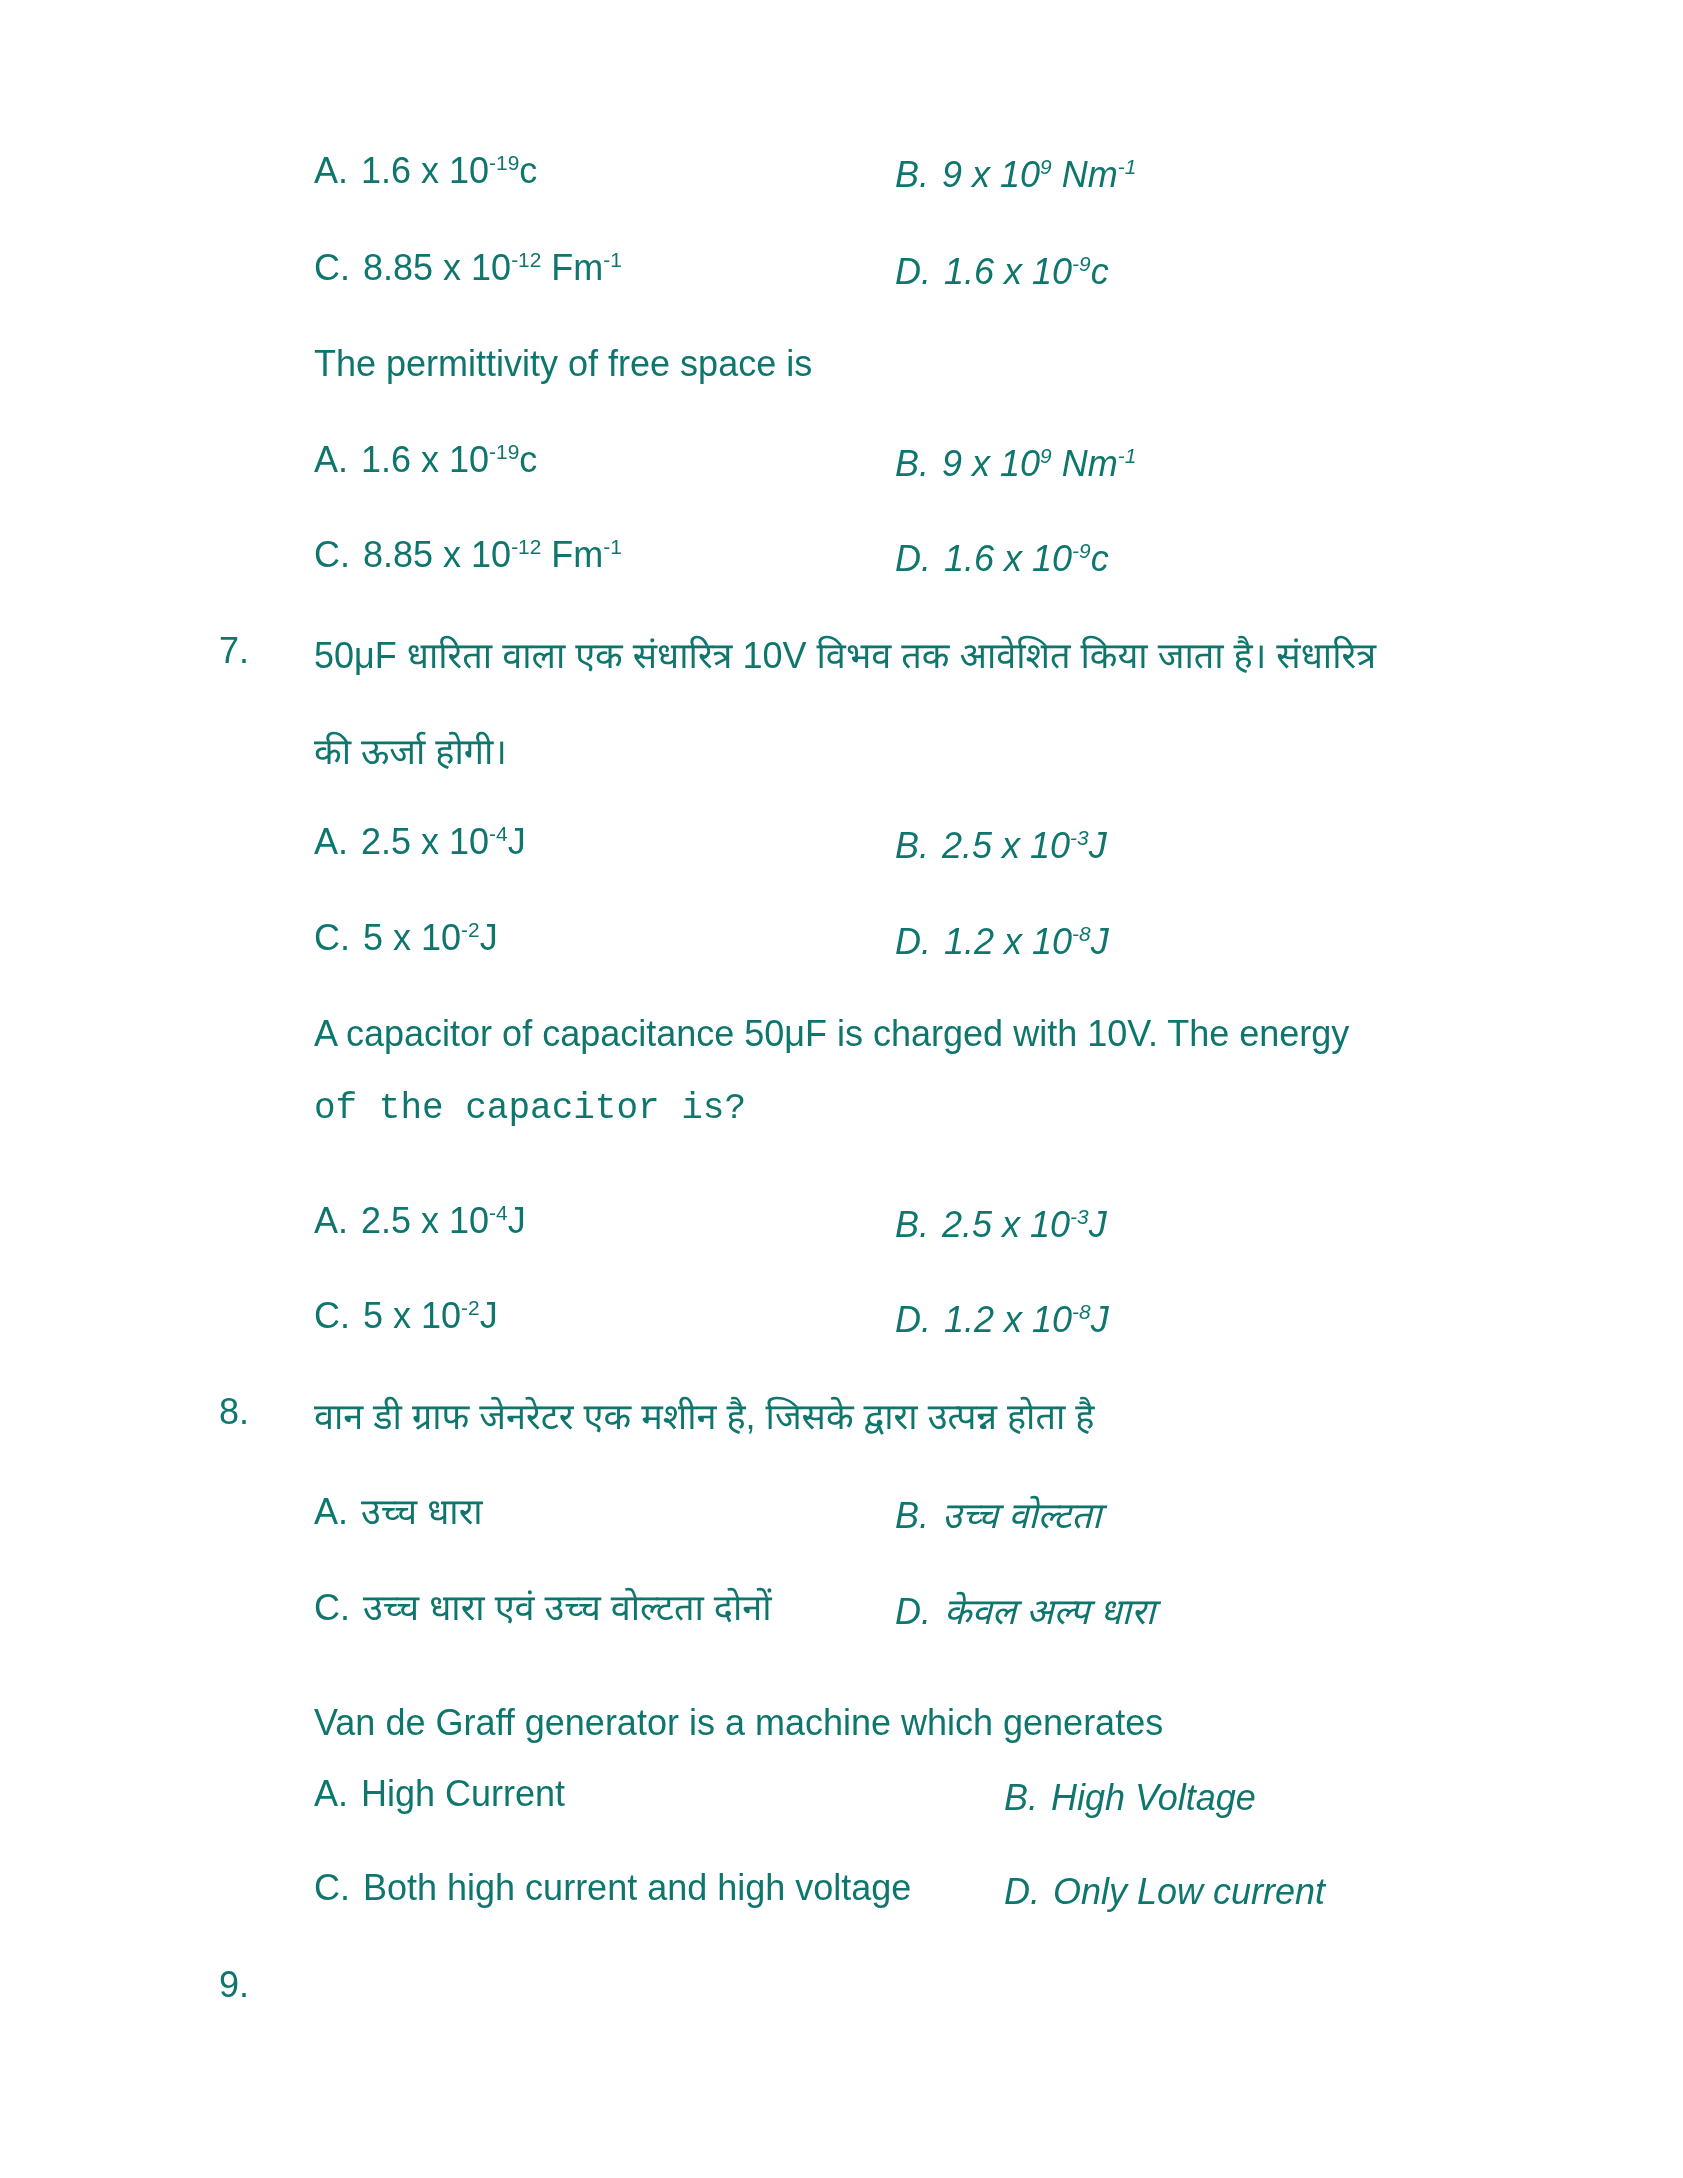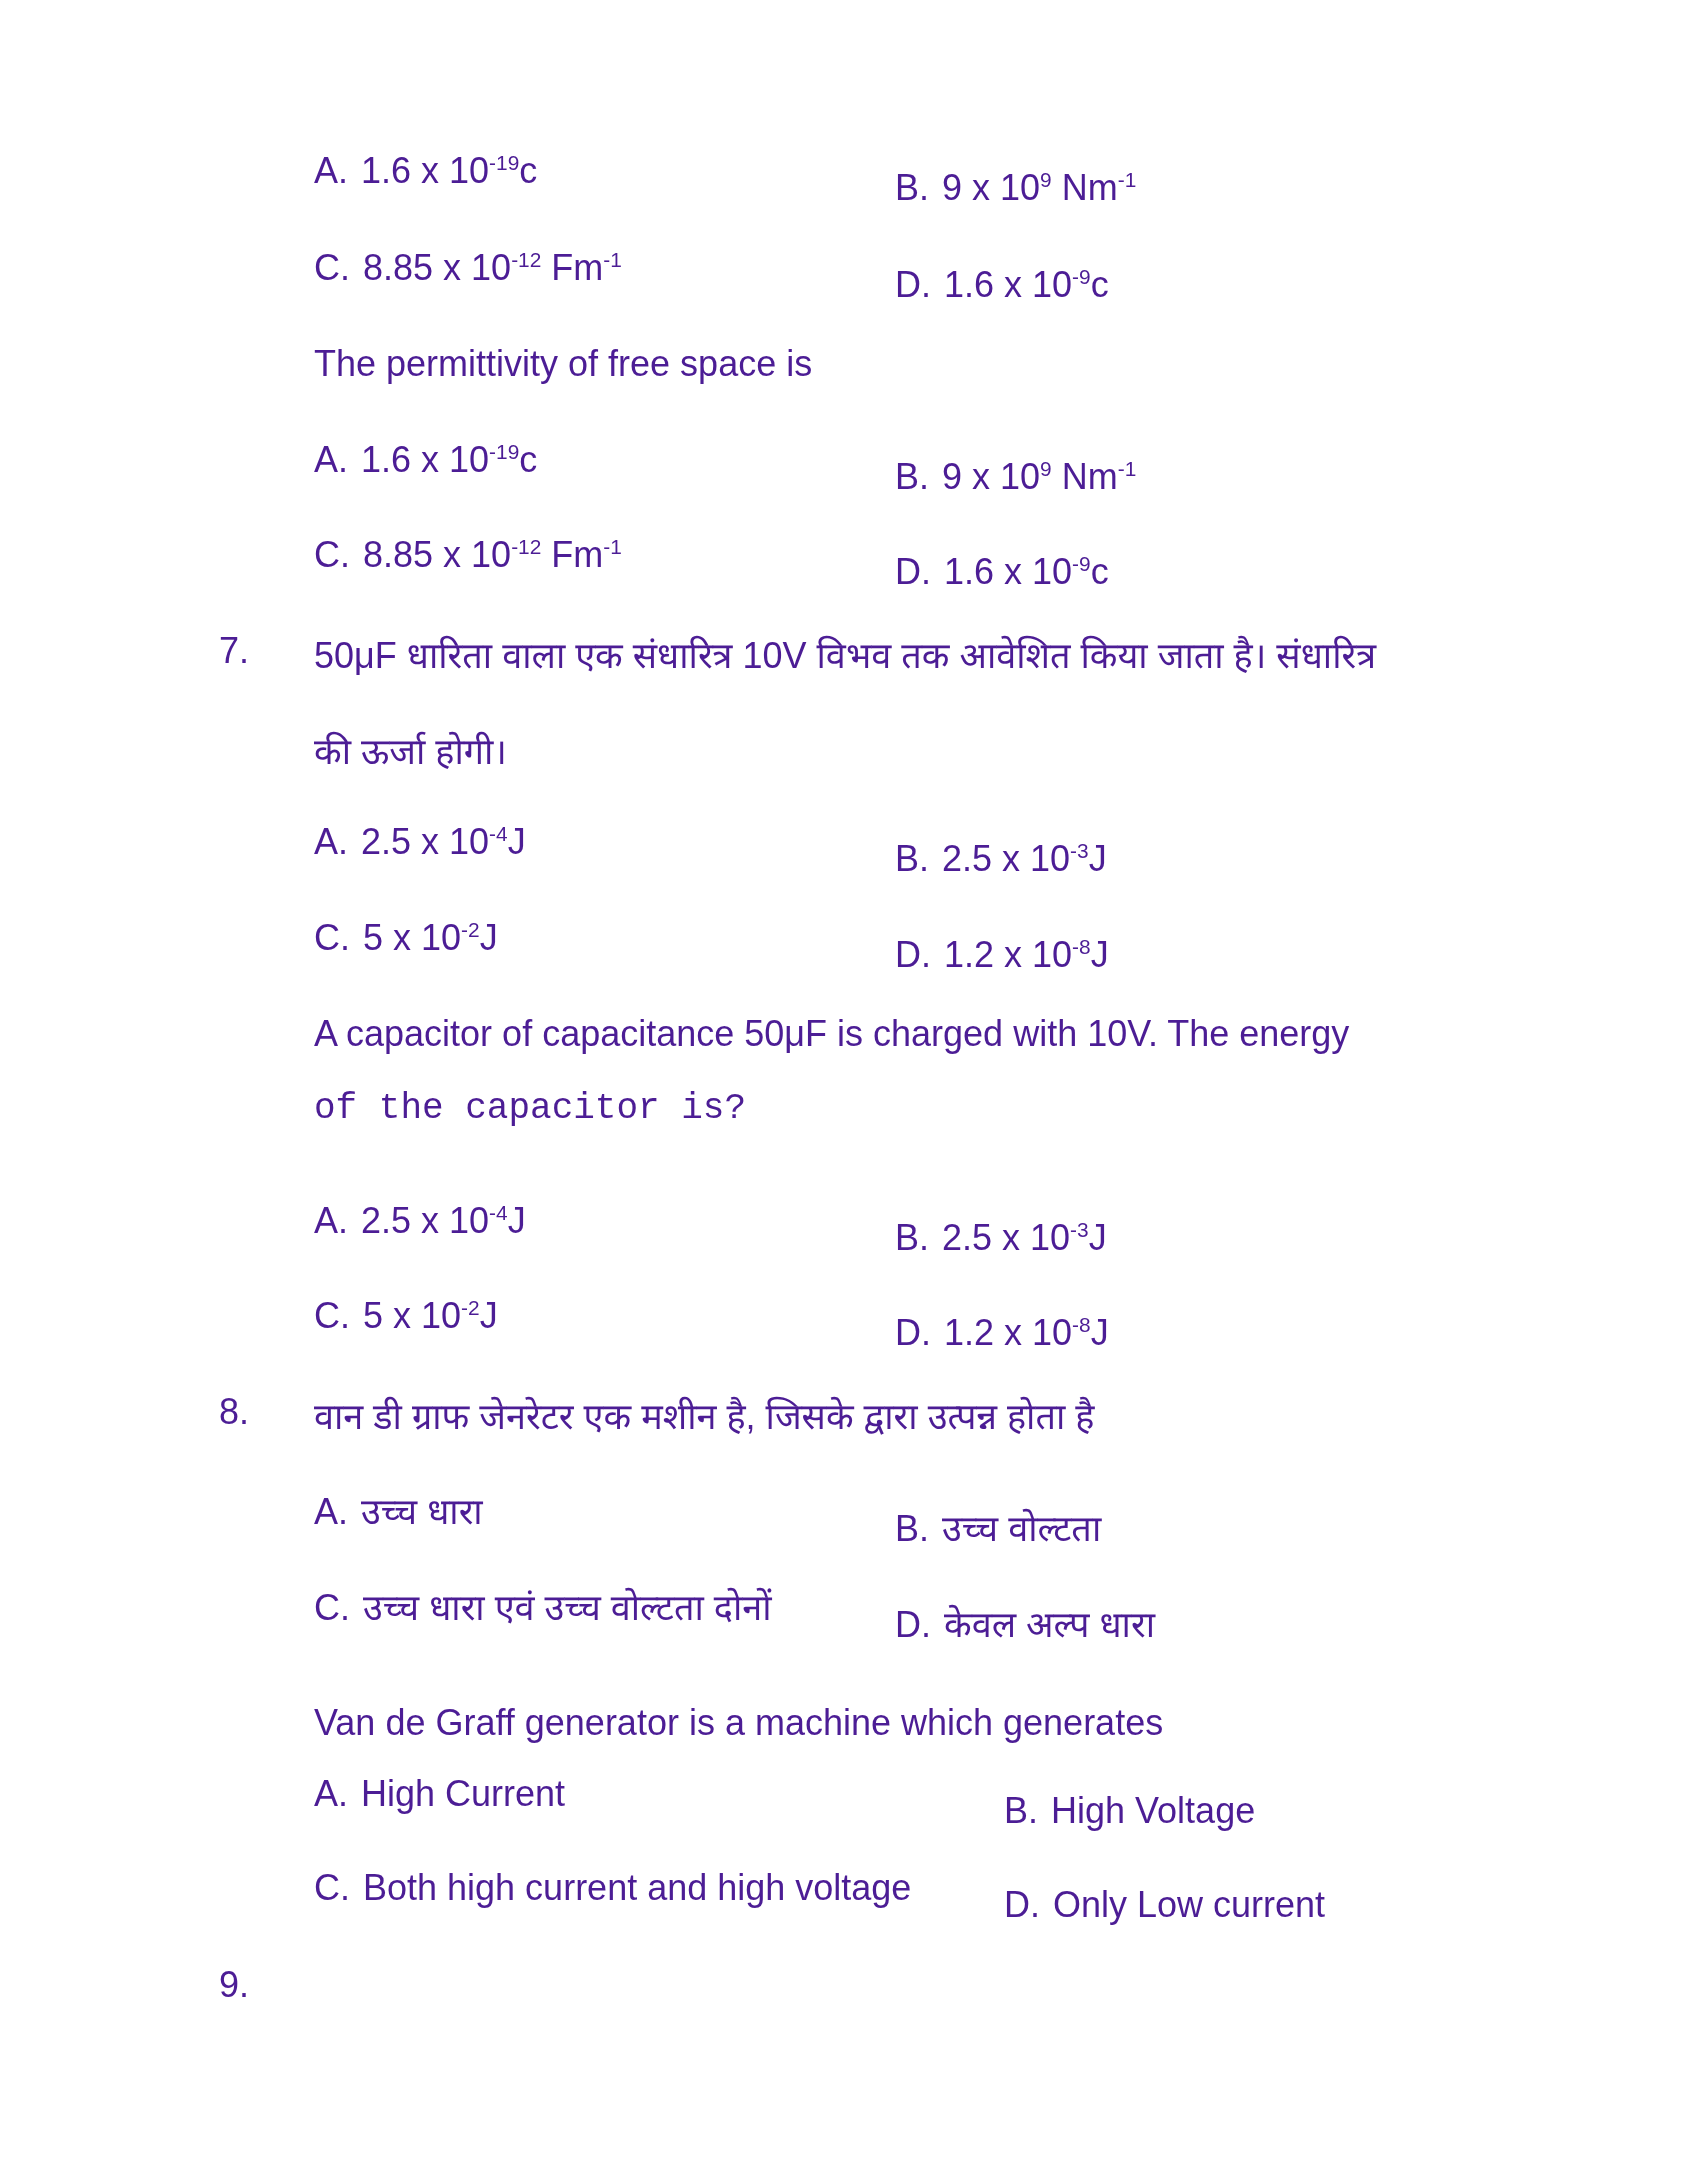--- a/index.html
+++ b/index.html
@@ -3,28 +3,28 @@
 <meta charset="utf-8">
 <style>
   html, body { margin: 0; padding: 0; background: #ffffff; }
   .page {
     position: relative;
     width: 1683px;
     height: 2178px;
     background: #ffffff;
     font-family: "Liberation Sans", "DejaVu Sans", sans-serif;
     font-size: 36px;
-    color: #4c1d95;
+    color: #0f766e;
     overflow: hidden;
   }
   .line { position: absolute; left: 0; width: 100%; height: 51px; }
   .q-num   { position: absolute; left: 219px; top: 0; white-space: nowrap; }
   .q-text  { position: absolute; left: 314px; top: 0; white-space: nowrap; }
   .col-a   { position: absolute; left: 314px; top: 0; white-space: nowrap; }
-  .col-b   { position: absolute; left: 895px; top: 17px; white-space: nowrap; }
+  .col-b   { position: absolute; left: 895px; top: 4px; white-space: nowrap; font-style: italic; }
   .wide .col-b { left: 1004px; }
   .opt-label { display: inline-block; margin-right: 13px; }
   sup { font-size: 58%; line-height: 0; }
   
   .l0  { top: 150px; }  .l1  { top: 247px; }  .l2  { top: 343px; }
   .l3  { top: 439px; }  .l4  { top: 534px; }  .l5  { top: 630px; }
   .l6  { top: 726px; padding-left: 12px; }  .l7  { top: 821px; }  .l8  { top: 917px; }
   .l9  { top: 1013px; } .l10 { top: 1088px; font-family: Liberation Mono, monospace; } .l11 { top: 1200px; }
   .l12 { top: 1295px; } .l13 { top: 1391px; } .l14 { top: 1486px; }
   .l15 { top: 1582px; } .l16 { top: 1677px; margin-top: 25px; } .l17 { top: 1773px; }

